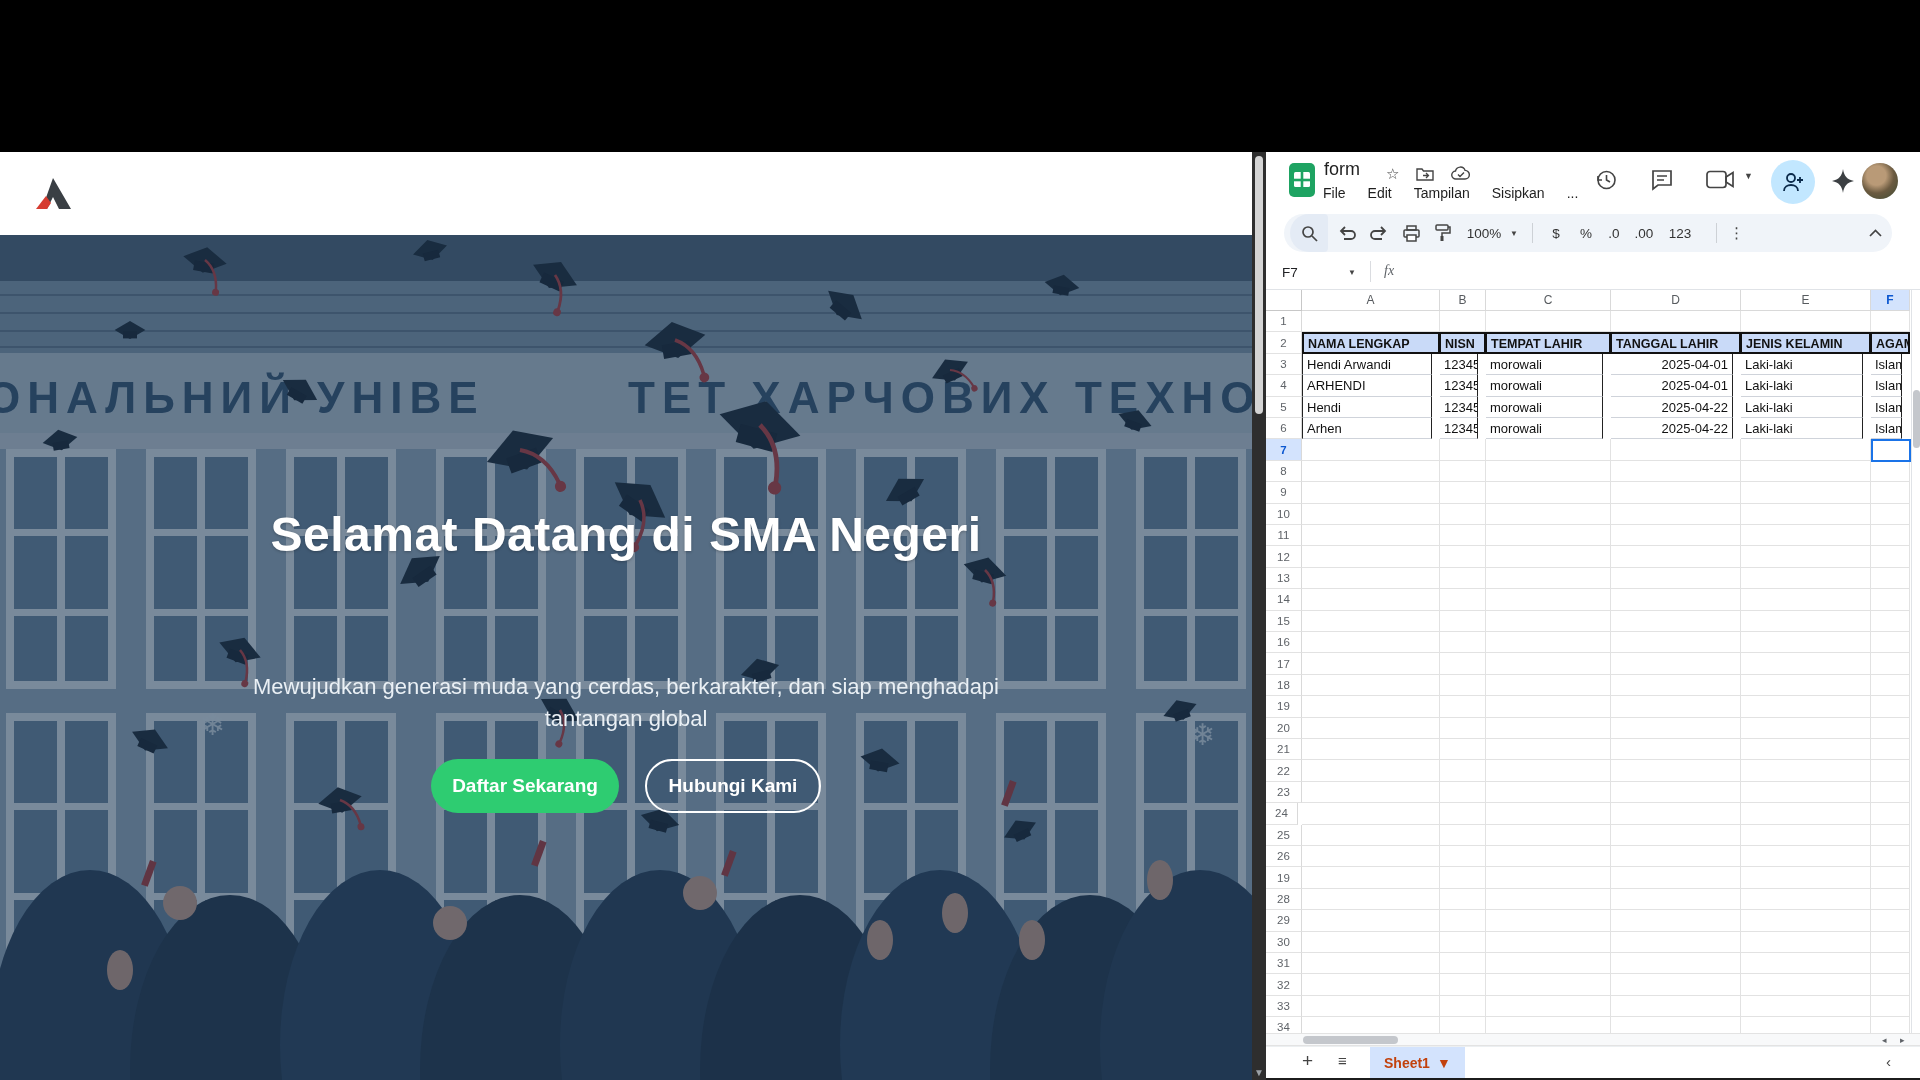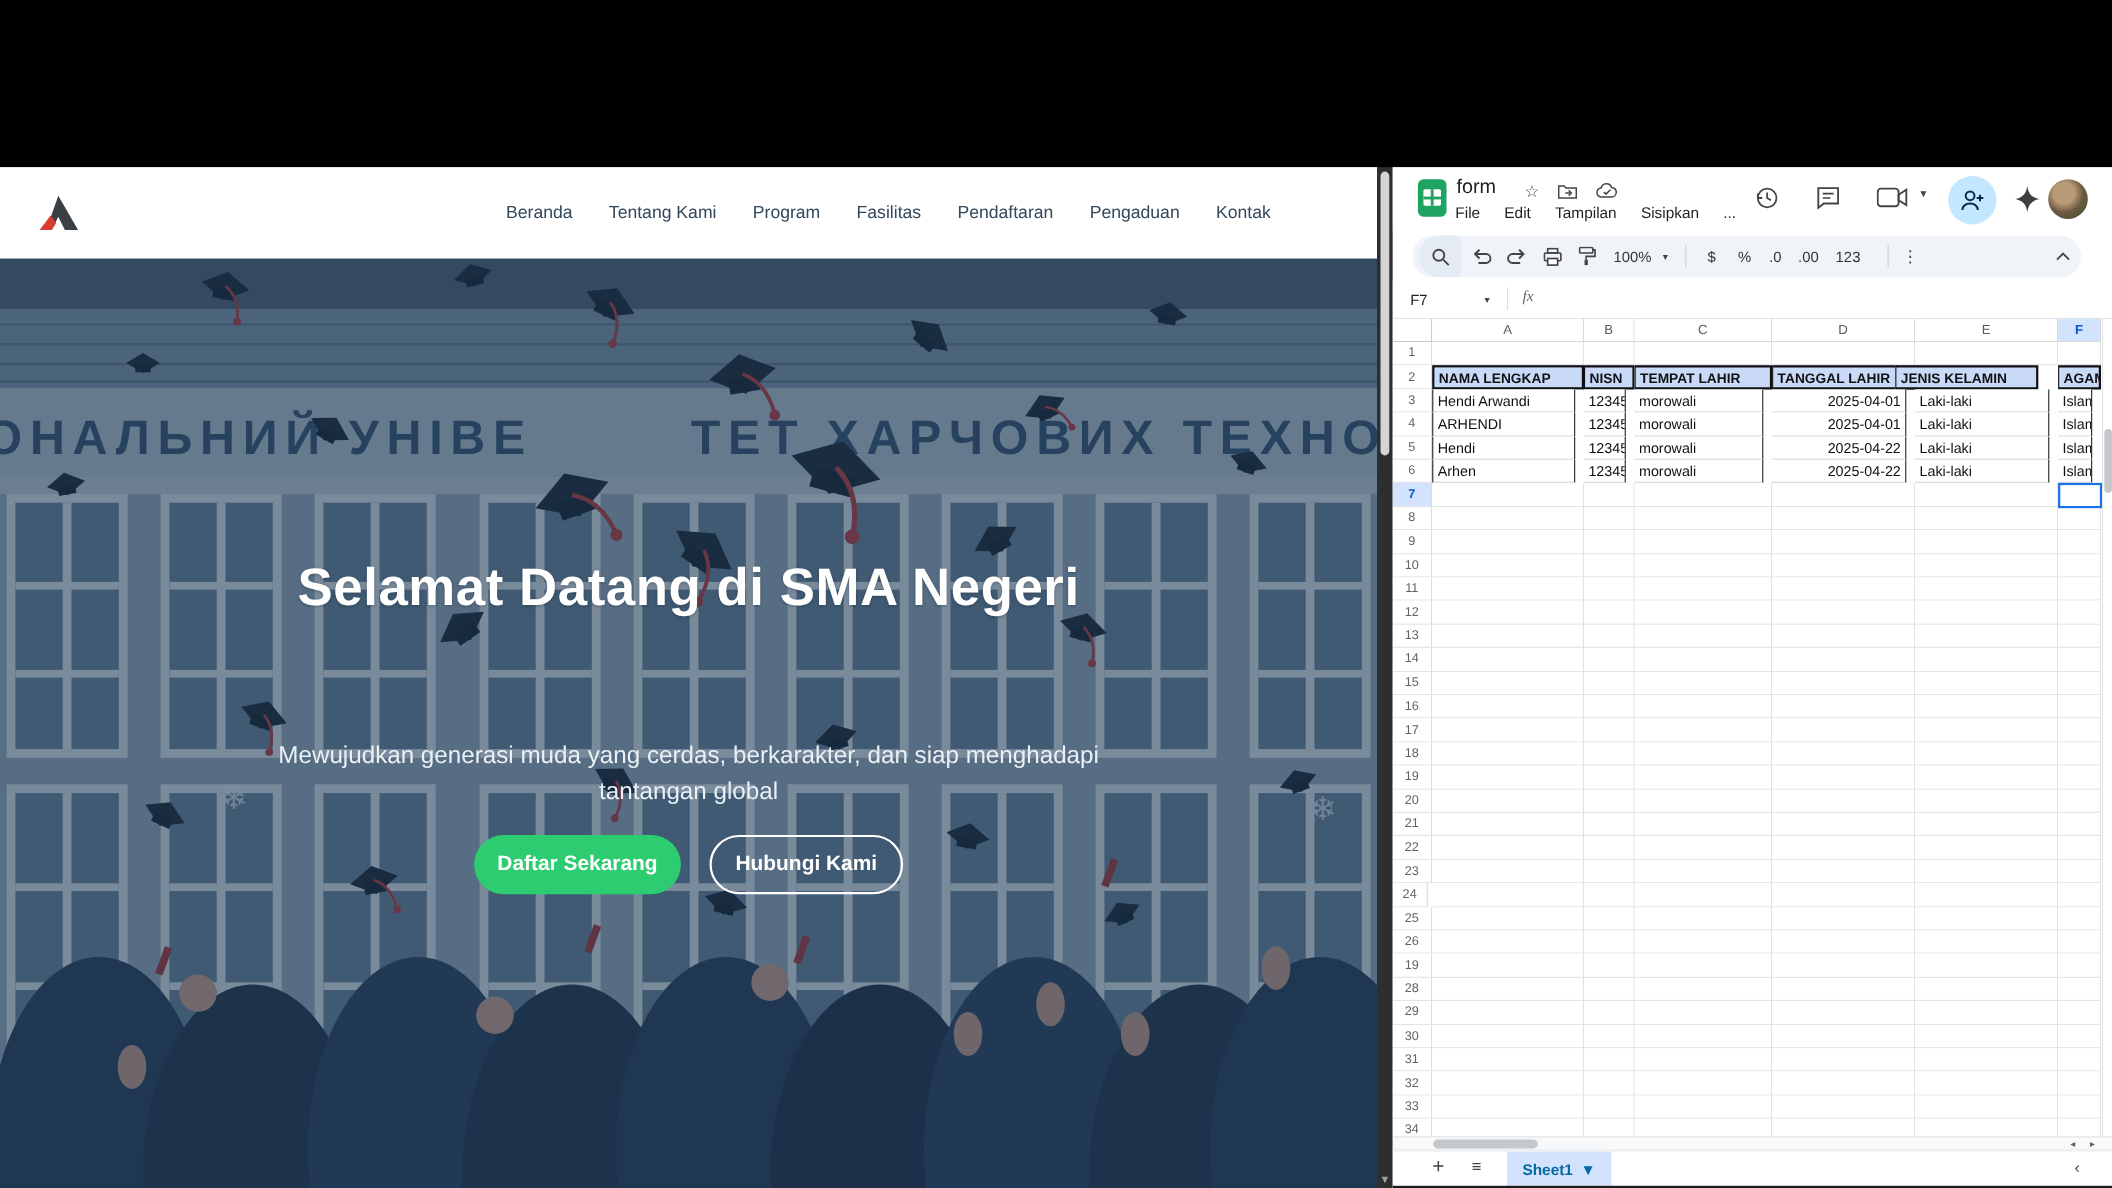--- a/index.html
+++ b/index.html
@@ -68,47 +68,38 @@
   #v-thumb{position:absolute;background:#c4c7cc;border-radius:4px;}
   
   #h-scroll{left:0;top:881px;width:654px;height:13px;background:#f8f9fa;border-top:1px solid #e3e3e3;border-bottom:1px solid #e3e3e3;box-sizing:border-box;}
   #h-thumb{left:37px;top:2px;width:95px;height:8px;background:#c4c7cc;border-radius:4px;}
   .h-arrow{top:1px;font-size:9px;color:#5f6368;cursor:pointer;}
   #sh-bottombar{left:0;top:894px;width:654px;height:32px;background:#fff;border-top:1px solid #eceff1;box-sizing:border-box;}
   #add-sheet{left:36px;top:3px;font-size:19px;color:#444;cursor:pointer;}
   #all-sheets{left:72px;top:5px;font-size:15px;color:#444;cursor:pointer;letter-spacing:0;}
   #sheet-tab{left:104px;top:0;height:31px;background:#d3e3fd;display:flex;align-items:center;gap:7px;
     padding:0 14px;cursor:pointer;}
-  #sheet-tab span{color:#0369a1;font-weight:bold;font-size:14px;}
+  #sheet-tab span{color:#c2410c;font-weight:bold;font-size:14px;}
   #tab-caret{color:#1967d2;font-size:9px;}
   #bb-collapse{left:620px;top:6px;font-size:15px;color:#444;cursor:pointer;}
   #sh-bottom-strip{left:0;top:926px;width:654px;height:2px;background:#1c1c1c;}
 </style>
 </head>
 <body>
 
 <div id="topbar" class="abs"></div>
 
 <div id="site" class="abs">
   <div id="site-header" class="abs">
     <div id="brand">
       <svg width="38" height="34" viewBox="0 0 38 34">
         <polygon points="19,1 37,32 25,32 19,20 13,32 8,32" fill="#3a3f44"></polygon>
         <polygon points="2,32 12,19 17,26 13,32" fill="#d63c31"></polygon>
       </svg>
     </div>
-    <div id="nav-list">
-        <div class="nav-item">Beranda</div>
-        <div class="nav-item">Tentang Kami</div>
-        <div class="nav-item">Program</div>
-        <div class="nav-item">Fasilitas</div>
-        <div class="nav-item">Pendaftaran</div>
-        <div class="nav-item">Pengaduan</div>
-        <div class="nav-item">Kontak</div>
-      </div>
   </div>
 
   <div id="hero" class="abs">
     <svg width="1252" height="845" viewBox="0 0 1252 845">
       <rect x="0" y="0" width="1252" height="845" fill="#93a9bc"></rect>
       <rect x="0" y="0" width="1252" height="46" fill="#4a5f73"></rect>
       <rect x="0" y="46" width="1252" height="72" fill="#7e95a9"></rect>
       <g stroke="#5e7489" stroke-width="2">
         <line x1="0" y1="60" x2="1252" y2="60"></line>
           <line x1="0" y1="78" x2="1252" y2="78"></line>
@@ -519,21 +510,21 @@
       <div class="gcell" style="left: 174px; top: 21px; width: 46px; height: 21.4px; line-height: 21.4px;"></div>
       <div class="gcell" style="left: 220px; top: 21px; width: 125px; height: 21.4px; line-height: 21.4px;"></div>
       <div class="gcell" style="left: 345px; top: 21px; width: 130px; height: 21.4px; line-height: 21.4px;"></div>
       <div class="gcell" style="left: 475px; top: 21px; width: 130px; height: 21.4px; line-height: 21.4px;"></div>
       <div class="gcell" style="left: 605px; top: 21px; width: 39px; height: 21.4px; line-height: 21.4px;"></div>
       <div class="gutter" style="left: 0px; top: 42.4px; width: 36px; height: 21.4px;">2</div>
       <div class="gcell" style="left: 36px; top: 42.4px; width: 138px; height: 21.4px; line-height: 21.4px; background: rgb(201, 218, 248); font-weight: bold; font-size: 12.5px; border: 2px solid rgb(17, 17, 17); padding-left: 4px;">NAMA LENGKAP</div>
       <div class="gcell" style="left: 174px; top: 42.4px; width: 46px; height: 21.4px; line-height: 21.4px; background: rgb(201, 218, 248); font-weight: bold; font-size: 12.5px; border-width: 2px 2px 2px 1px; border-style: solid; border-color: rgb(17, 17, 17); border-image: initial; padding-left: 4px;">NISN</div>
       <div class="gcell" style="left: 220px; top: 42.4px; width: 125px; height: 21.4px; line-height: 21.4px; background: rgb(201, 218, 248); font-weight: bold; font-size: 12.5px; border-width: 2px 2px 2px 1px; border-style: solid; border-color: rgb(17, 17, 17); border-image: initial; padding-left: 4px;">TEMPAT LAHIR</div>
       <div class="gcell" style="left: 345px; top: 42.4px; width: 130px; height: 21.4px; line-height: 21.4px; background: rgb(201, 218, 248); font-weight: bold; font-size: 12.5px; border-width: 2px 2px 2px 1px; border-style: solid; border-color: rgb(17, 17, 17); border-image: initial; padding-left: 4px;">TANGGAL LAHIR</div>
-      <div class="gcell" style="left: 457px; top: 42.4px; width: 130px; height: 21.4px; line-height: 21.4px; background: rgb(201, 218, 248); font-weight: bold; font-size: 12.5px; border-width: 2px 2px 2px 1px; border-style: solid; border-color: rgb(17, 17, 17); border-image: initial; padding-left: 4px;">JENIS KELAMIN</div>
+      <div class="gcell" style="left: 475px; top: 42.4px; width: 130px; height: 21.4px; line-height: 21.4px; background: rgb(201, 218, 248); font-weight: bold; font-size: 12.5px; border-width: 2px 2px 2px 1px; border-style: solid; border-color: rgb(17, 17, 17); border-image: initial; padding-left: 4px;">JENIS KELAMIN</div>
       <div class="gcell" style="left: 605px; top: 42.4px; width: 39px; height: 21.4px; line-height: 21.4px; background: rgb(201, 218, 248); font-weight: bold; font-size: 12.5px; border-width: 2px 2px 2px 1px; border-style: solid; border-color: rgb(17, 17, 17); border-image: initial; padding-left: 4px;">AGAMA</div>
       <div class="gutter" style="left: 0px; top: 63.8px; width: 36px; height: 21.4px;">3</div>
       <div class="gcell" style="left: 36px; top: 63.8px; width: 130px; height: 21.4px; line-height: 21.4px; border-right: 1.5px solid rgb(34, 34, 34); border-left: 1.5px solid rgb(34, 34, 34); border-bottom: 1px solid rgb(207, 211, 218); text-align: left; padding-left: 4px; padding-right: 4px;">Hendi Arwandi</div>
       <div class="gcell" style="left: 174px; top: 63.8px; width: 38px; height: 21.4px; line-height: 21.4px; border-right: 1.5px solid rgb(34, 34, 34); border-bottom: 1px solid rgb(207, 211, 218); text-align: right; padding-left: 4px; padding-right: 4px;">12345</div>
       <div class="gcell" style="left: 220px; top: 63.8px; width: 117px; height: 21.4px; line-height: 21.4px; border-right: 1.5px solid rgb(34, 34, 34); border-bottom: 1px solid rgb(207, 211, 218); text-align: left; padding-left: 4px; padding-right: 4px;">morowali</div>
       <div class="gcell" style="left: 345px; top: 63.8px; width: 122px; height: 21.4px; line-height: 21.4px; border-right: 1.5px solid rgb(34, 34, 34); border-bottom: 1px solid rgb(207, 211, 218); text-align: right; padding-left: 4px; padding-right: 4px;">2025-04-01</div>
       <div class="gcell" style="left: 475px; top: 63.8px; width: 122px; height: 21.4px; line-height: 21.4px; border-right: 1.5px solid rgb(34, 34, 34); border-bottom: 1px solid rgb(207, 211, 218); text-align: left; padding-left: 4px; padding-right: 4px;">Laki-laki</div>
       <div class="gcell" style="left: 605px; top: 63.8px; width: 31px; height: 21.4px; line-height: 21.4px; border-right: 1.5px solid rgb(34, 34, 34); border-bottom: 1px solid rgb(207, 211, 218); text-align: left; padding-left: 4px; padding-right: 4px;">Islam</div>
       <div class="gutter" style="left: 0px; top: 85.2px; width: 36px; height: 21.4px;">4</div>
       <div class="gcell" style="left: 36px; top: 85.2px; width: 130px; height: 21.4px; line-height: 21.4px; border-right: 1.5px solid rgb(34, 34, 34); border-left: 1.5px solid rgb(34, 34, 34); border-bottom: 1px solid rgb(207, 211, 218); text-align: left; padding-left: 4px; padding-right: 4px;">ARHENDI</div>

